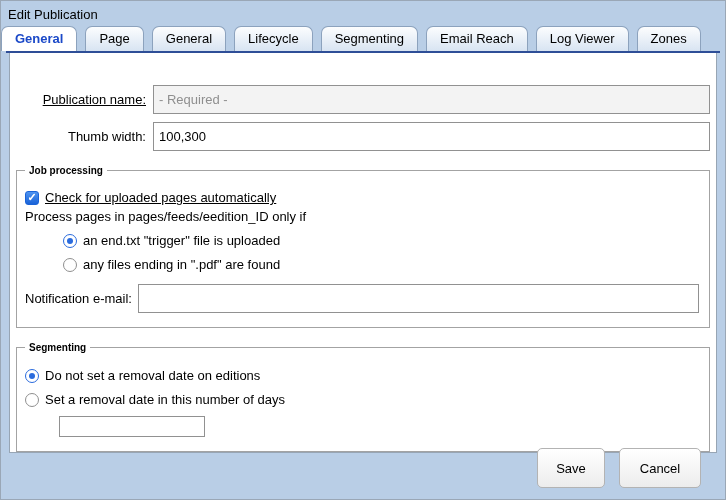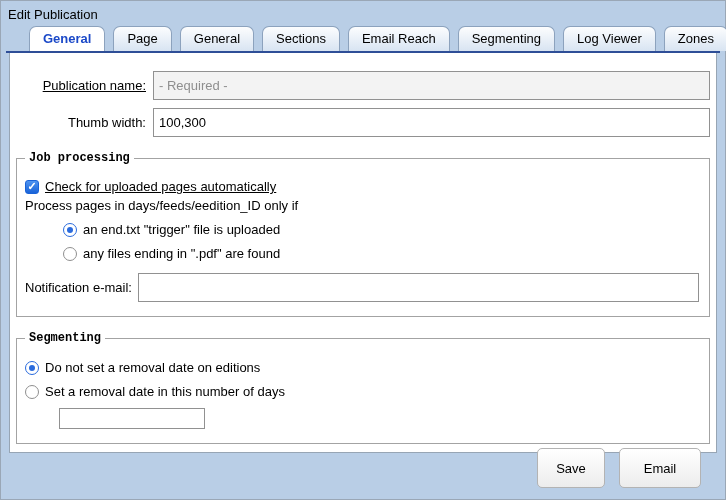--- a/index.html
+++ b/index.html
@@ -18,21 +18,21 @@
     border:1px solid #9aa7b6;
   }
   .window-title {
     padding:6px 8px 3px 7px;
     font-weight:normal;
     font-size:13px;
   }
   
   .tabbar {
     display:flex; align-items:flex-end;
-    padding-left:28px; gap:8px;
+    padding-left:0; gap:8px;
     height:26px;
   }
   .tab {
     padding:4px 13px 5px;
     background:linear-gradient(#fcfdfe,#d8e4f2);
     border:1px solid #8ca2bd;
     border-bottom:none;
     border-radius:7px 7px 0 0;
     font-size:13px;
     white-space:nowrap;
@@ -44,42 +44,42 @@
     font-weight:bold;
   }
   .tab-underline { height:2px; background:#2e4e97; margin:0 5px; }
   
   .panel {
     margin:0 8px;
     background:#fff;
     border:1px solid #97a5b4;
     border-top:none;
     height:400px;
-    padding-top:10px;
+    padding-top:24px;
   }
   .form-row { display:flex; align-items:center; margin:8px 6px 8px 6px; }
   .form-row .field-label {
     width:130px; text-align:right; margin-right:7px; white-space:nowrap;
   }
   .textfield {
     flex:1; height:29px;
     border:1px solid #919191;
     padding:1px 5px;
     font:13px "Liberation Sans", sans-serif;
     background:#fff;
     outline:none;
   }
   .textfield.required-empty { background:#f3f3f3; color:#8f8f8f; }
   .help-underline { text-decoration:underline; }
   fieldset {
     margin:14px 6px 0 6px;
     border:1px solid #a3a3a3;
     padding:6px 10px 12px 8px;
   }
-  legend { font-weight:bold; padding:0 4px; font-size:12px;font-family:Liberation Mono, monospace; }
+  legend { font-weight:bold; padding:0 4px; font-size:10px; }
   .check-row, .radio-row, .notify-row { display:flex; align-items:center; }
   .check-row { margin:8px 0 2px 0; }
   .checkbox {
     width:14px; height:14px; flex:none;
     border-radius:3px;
     border:1px solid #8f8f8f;
     background:#fff;
     margin-right:6px;
     position:relative;
   }
@@ -143,23 +143,23 @@
 <body>
 
 <div class="dialog">
 
   <div class="window-title">Edit Publication</div>
 
   <div class="tabbar">
     <div class="tab active">General</div>
     <div class="tab">Page</div>
     <div class="tab">General</div>
-    <div class="tab">Sections</div>
+    <div class="tab">Lifecycle</div>
+    <div class="tab">Segmenting</div>
     <div class="tab">Email Reach</div>
-    <div class="tab">Segmenting</div>
     <div class="tab">Log Viewer</div>
     <div class="tab">Zones</div>
   </div>
   <div class="tab-underline"></div>
 
   <div class="panel">
 
     <div class="form-row">
       <label class="field-label help-underline">Publication name:</label>
       <input class="textfield required-empty" type="text" value="- Required -" style="">
@@ -171,21 +171,21 @@
     </div>
 
     <fieldset>
       <legend>Job processing</legend>
 
       <div class="check-row">
         <span class="checkbox checked"></span>
         <span class="help-underline">Check for uploaded pages automatically</span>
       </div>
 
-      <div class="intro-text">Process pages in days/feeds/eedition_ID only if</div>
+      <div class="intro-text">Process pages in pages/feeds/eedition_ID only if</div>
 
       <div class="radio-row indented">
         <span class="radio selected"></span>
         <span>an end.txt "trigger" file is uploaded</span>
       </div>
 
       <div class="radio-row indented">
         <span class="radio"></span>
         <span>any files ending in ".pdf" are found</span>
       </div>
@@ -209,16 +209,16 @@
         <span>Set a removal date in this number of days</span>
       </div>
 
       <input class="days-input" type="text" value="" style="">
     </fieldset>
 
   </div>
 
   <div class="button-bar">
     <button class="btn save">Save</button>
-    <button class="btn cancel">Email</button>
+    <button class="btn cancel">Cancel</button>
   </div>
 
 </div>
 
 </body></html>

